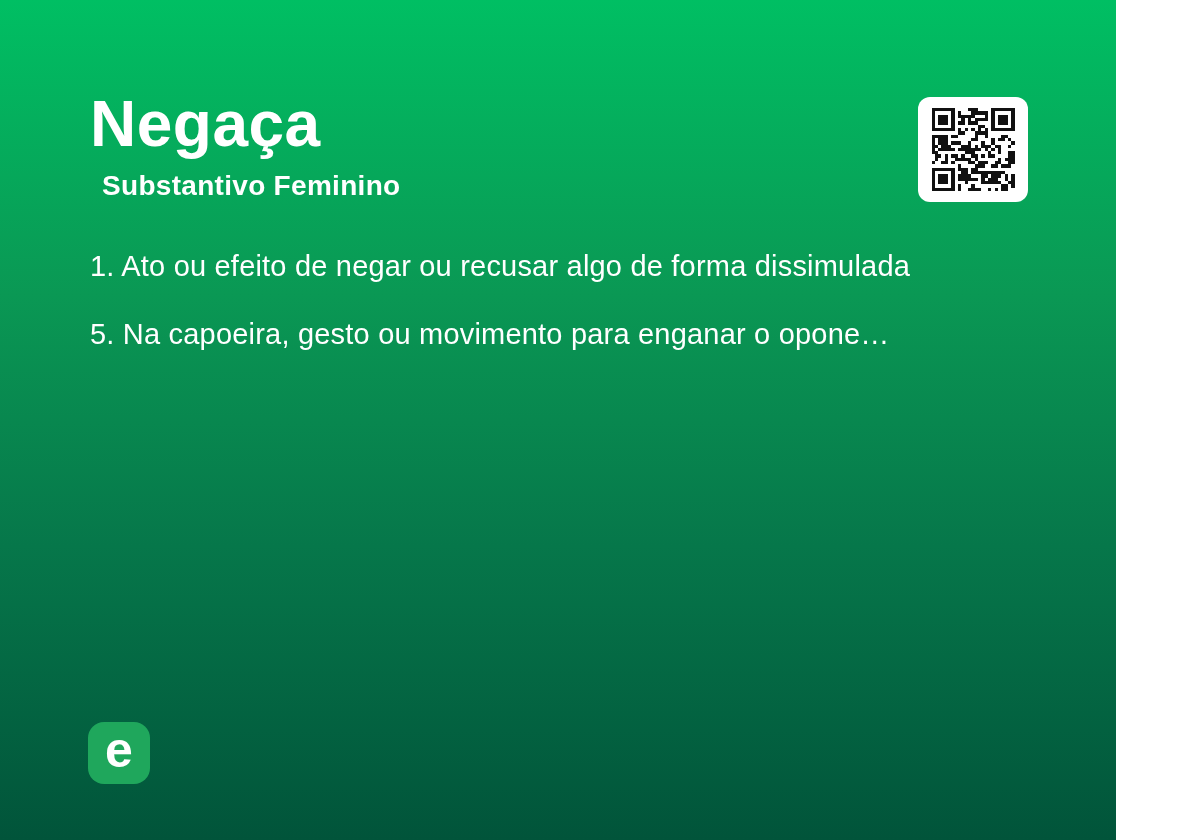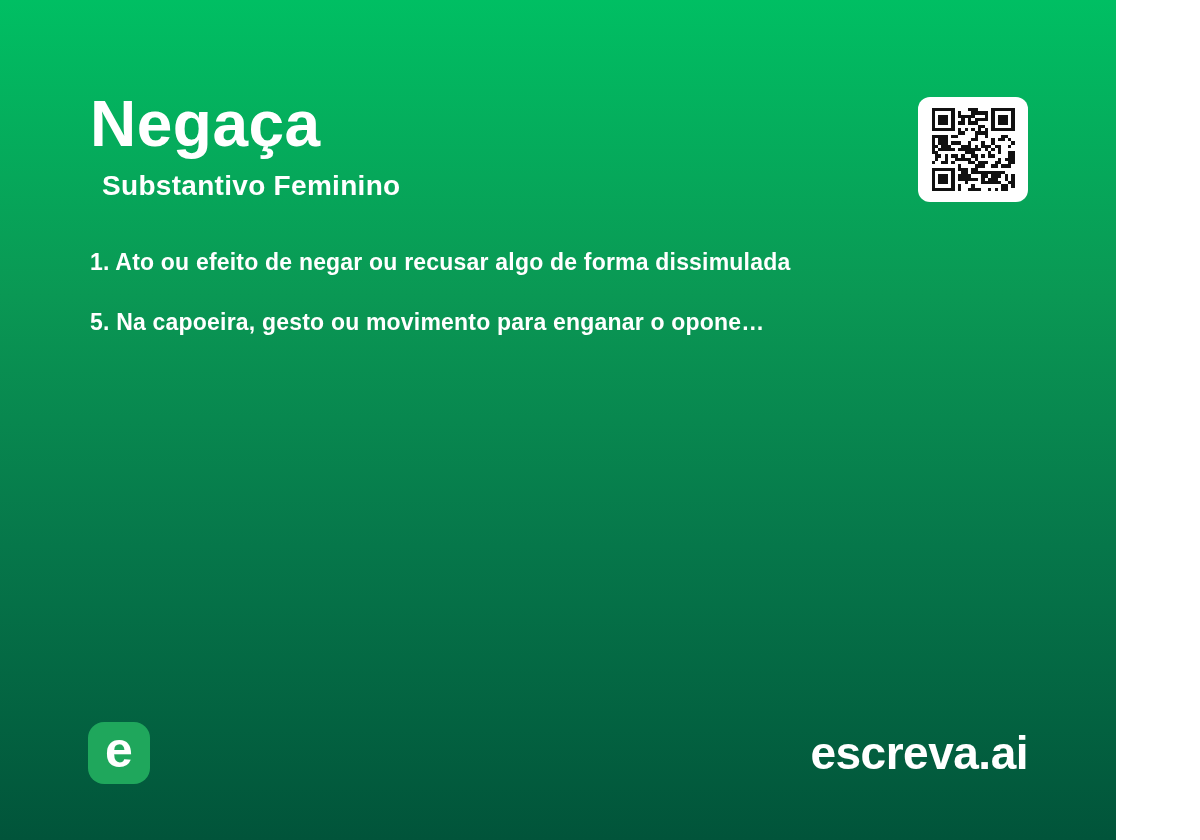--- a/index.html
+++ b/index.html
@@ -51,22 +51,22 @@
   .definitions {
     position: absolute;
     left: 90px;
     top: 248px;
     width: 990px;
     display: flex;
     flex-direction: column;
     gap: 30px;
   }
   .definition {
-    font-size: 23px;
-    font-weight: 700;
+    font-size: 29px;
+    font-weight: 400;
     line-height: 1.30;
     letter-spacing: 0.2px;
   }
 
   
   .logo-tile {
     position: absolute;
     left: 88px;
     top: 722px;
     width: 62px;
@@ -432,15 +432,14 @@
   </div>
 
   <div class="definitions">
     <div class="definition">1. Ato ou efeito de negar ou recusar algo de forma dissimulada</div>
     <div class="definition">5. Na capoeira, gesto ou movimento para enganar o opone…</div>
   </div>
 
   <div class="logo-tile">
     <span class="logo-letter">e</span>
   </div>
-  <div class="brand">escreva.ai</div>
 
 </div>
 
 </body></html>

